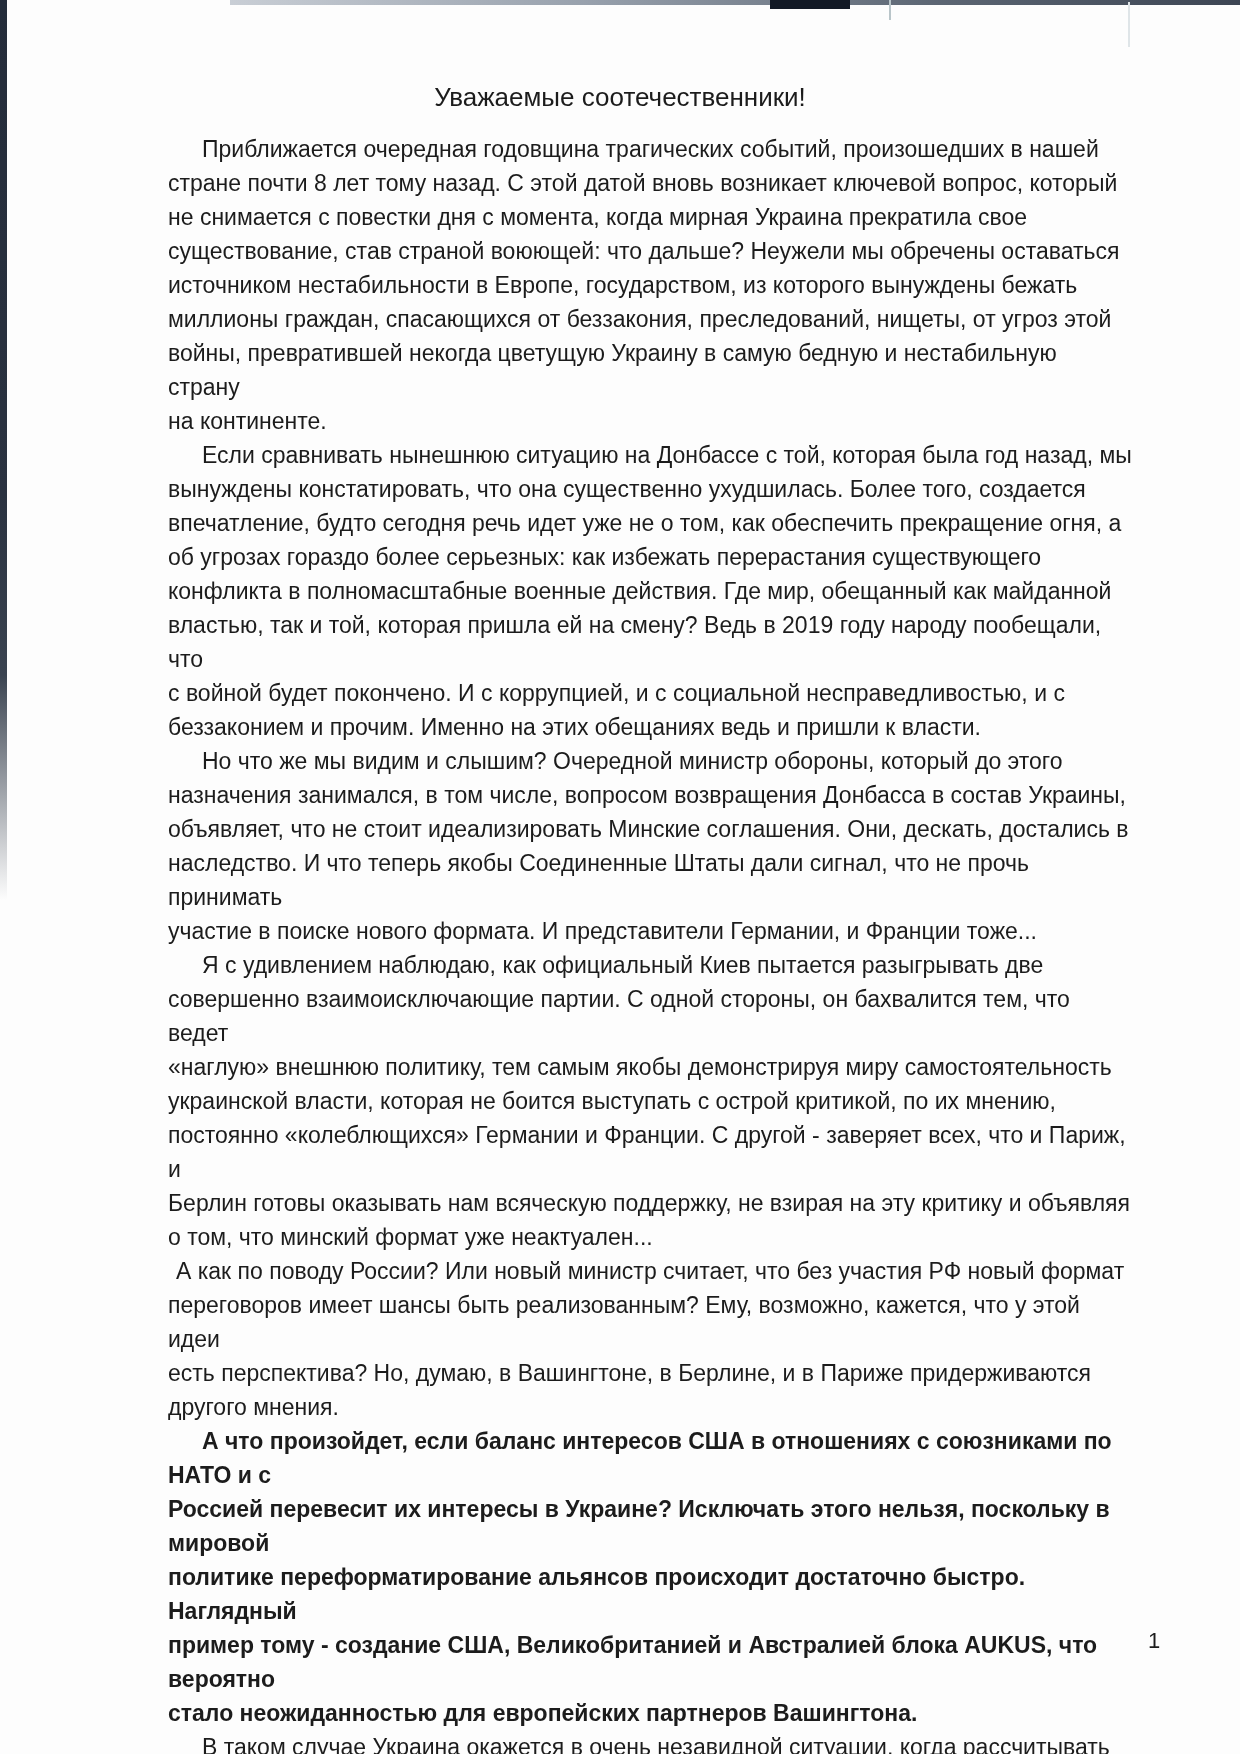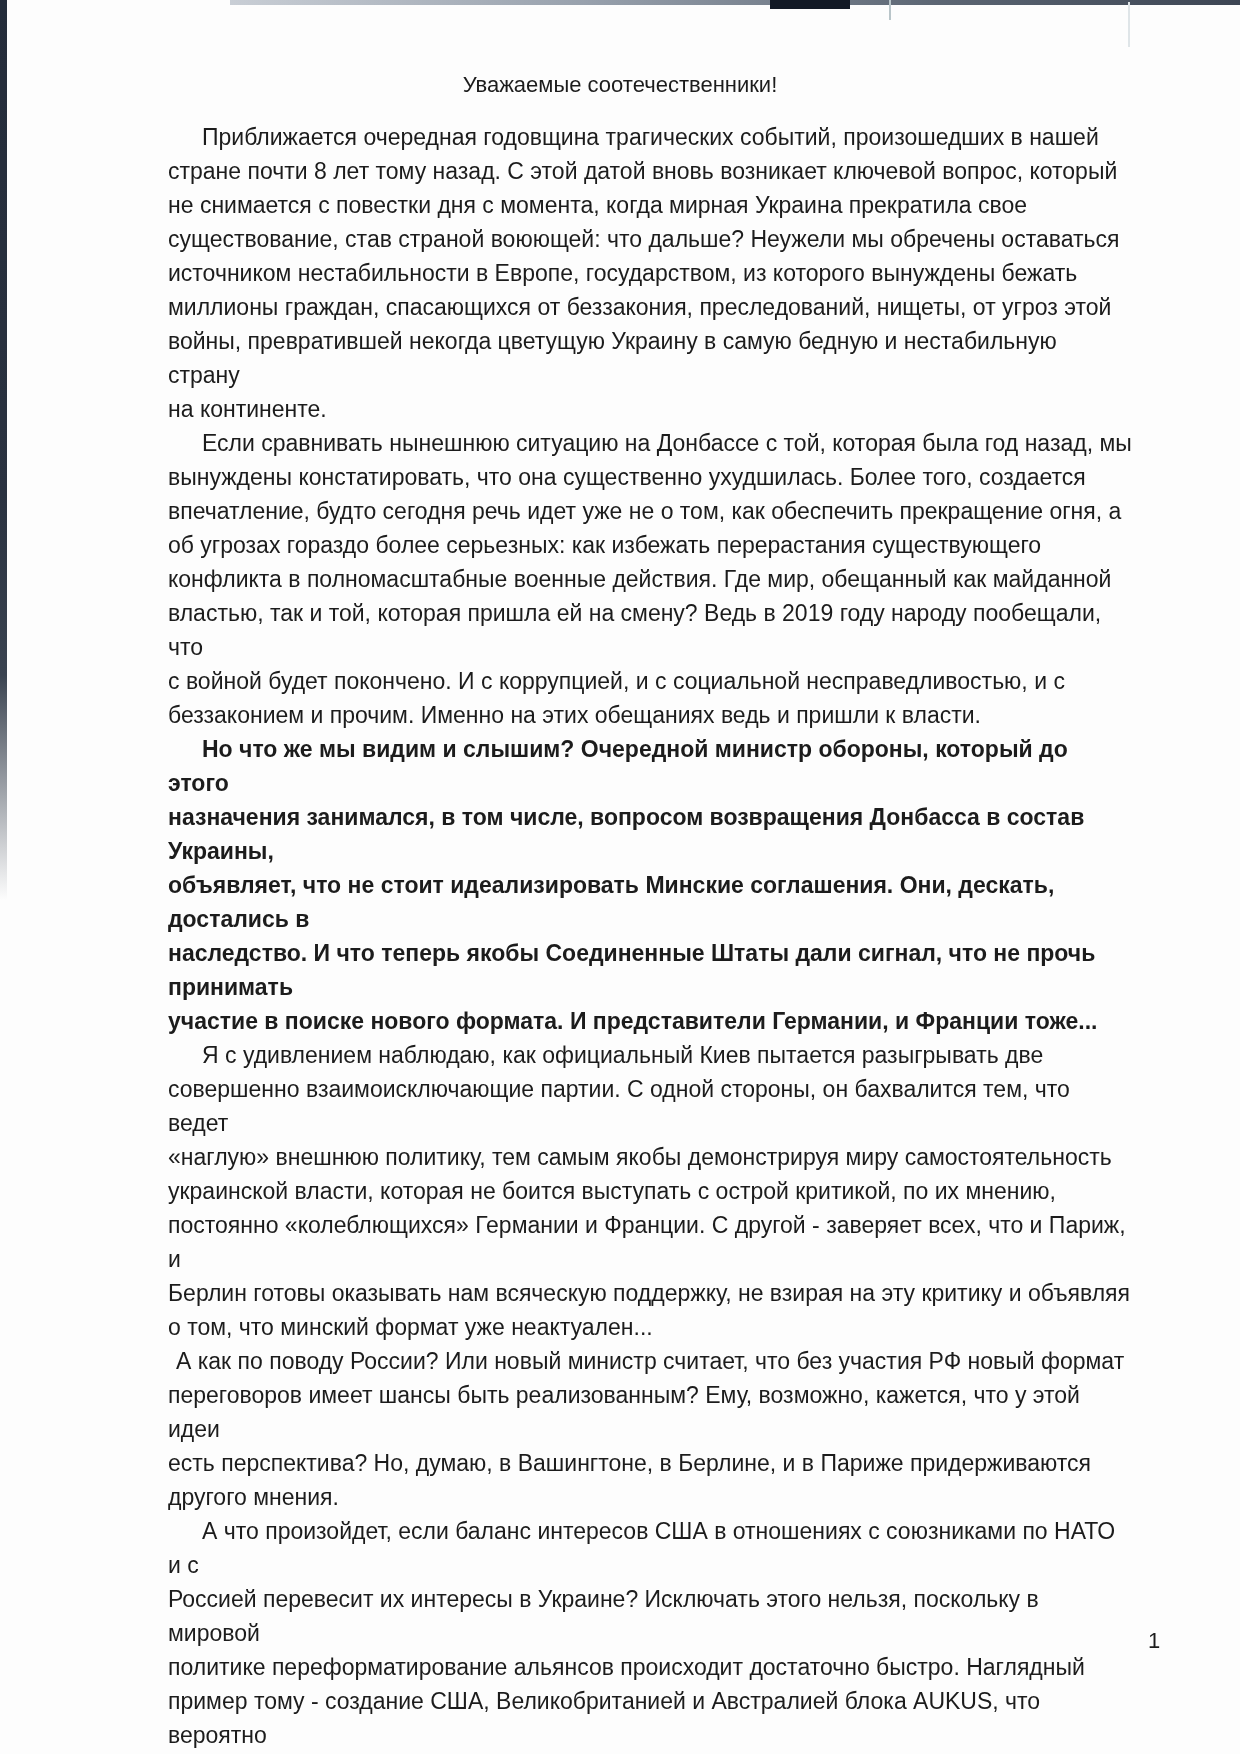--- a/index.html
+++ b/index.html
@@ -43,24 +43,24 @@
     background: #b9c5c9;
   }
   .corner-shade {
     position: absolute;
     left: 1128px; top: 2px;
     width: 2px; height: 45px;
     background: #dfe5e8;
   }
   
   .title {
-    margin: 0;
+    margin: 12px;
     padding-top: 68px;
     text-align: center;
-    font-size: 22px;
+    font-size: 26px;
     font-weight: normal;
     line-height: 34px;
   }
   .body {
     margin: 18px auto 0 168px;
     width: 965px;
     font-size: 23px;
     line-height: 34px;
   }
   .para {
@@ -96,37 +96,37 @@
 войны, превратившей некогда цветущую Украину в самую бедную и нестабильную страну
 на континенте.</p>
       <p class="para" style="text-indent: 34px;">Если сравнивать нынешнюю ситуацию на Донбассе с той, которая была год назад, мы
 вынуждены констатировать, что она существенно ухудшилась. Более того, создается
 впечатление, будто сегодня речь идет уже не о том, как обеспечить прекращение огня, а
 об угрозах гораздо более серьезных: как избежать перерастания существующего
 конфликта в полномасштабные военные действия. Где мир, обещанный как майданной
 властью, так и той, которая пришла ей на смену? Ведь в 2019 году народу пообещали, что
 с войной будет покончено. И с коррупцией, и с социальной несправедливостью, и с
 беззаконием и прочим. Именно на этих обещаниях ведь и пришли к власти.</p>
-      <p class="para" style="text-indent: 34px; font-weight: bold;">Но что же мы видим и слышим? Очередной министр обороны, который до этого
+      <p class="para" style="text-indent: 34px;">Но что же мы видим и слышим? Очередной министр обороны, который до этого
 назначения занимался, в том числе, вопросом возвращения Донбасса в состав Украины,
 объявляет, что не стоит идеализировать Минские соглашения. Они, дескать, достались в
 наследство. И что теперь якобы Соединенные Штаты дали сигнал, что не прочь принимать
 участие в поиске нового формата. И представители Германии, и Франции тоже...</p>
       <p class="para" style="text-indent: 34px;">Я с удивлением наблюдаю, как официальный Киев пытается разыгрывать две
 совершенно взаимоисключающие партии. С одной стороны, он бахвалится тем, что ведет
 «наглую» внешнюю политику, тем самым якобы демонстрируя миру самостоятельность
 украинской власти, которая не боится выступать с острой критикой, по их мнению,
 постоянно «колеблющихся» Германии и Франции. С другой - заверяет всех, что и Париж, и
 Берлин готовы оказывать нам всяческую поддержку, не взирая на эту критику и объявляя
 о том, что минский формат уже неактуален...</p>
       <p class="para" style="text-indent: 8px;">А как по поводу России? Или новый министр считает, что без участия РФ новый формат
 переговоров имеет шансы быть реализованным? Ему, возможно, кажется, что у этой идеи
 есть перспектива?  Но, думаю, в Вашингтоне, в Берлине, и в Париже придерживаются
 другого мнения.</p>
-      <p class="para" style="text-indent: 34px;">А что произойдет, если баланс интересов США в отношениях с союзниками по НАТО и с
+      <p class="para" style="text-indent: 34px; font-weight: bold;">А что произойдет, если баланс интересов США в отношениях с союзниками по НАТО и с
 Россией перевесит их интересы в Украине? Исключать этого нельзя, поскольку в мировой
 политике переформатирование альянсов происходит достаточно быстро. Наглядный
 пример тому - создание США, Великобританией и Австралией блока AUKUS, что вероятно
 стало неожиданностью для европейских партнеров Вашингтона.</p>
       <p class="para" style="text-indent: 34px;">В таком случае Украина окажется в очень незавидной ситуации, когда рассчитывать на
 поддержку ближайших соседей ей будет сложно, поскольку она испортила отношения
 практически со всеми, с кем имеет общую границу. И тогда, стыдливо опустив глаза, как в
 случае с обращением к Беларуси с просьбой помочь в энергообеспечении после того, как
 Киев объявил Президента Лукашенко «самопровозглашенным», ей придется
 договариваться со всеми наново. Но уже на других условиях, для Украины наверняка

